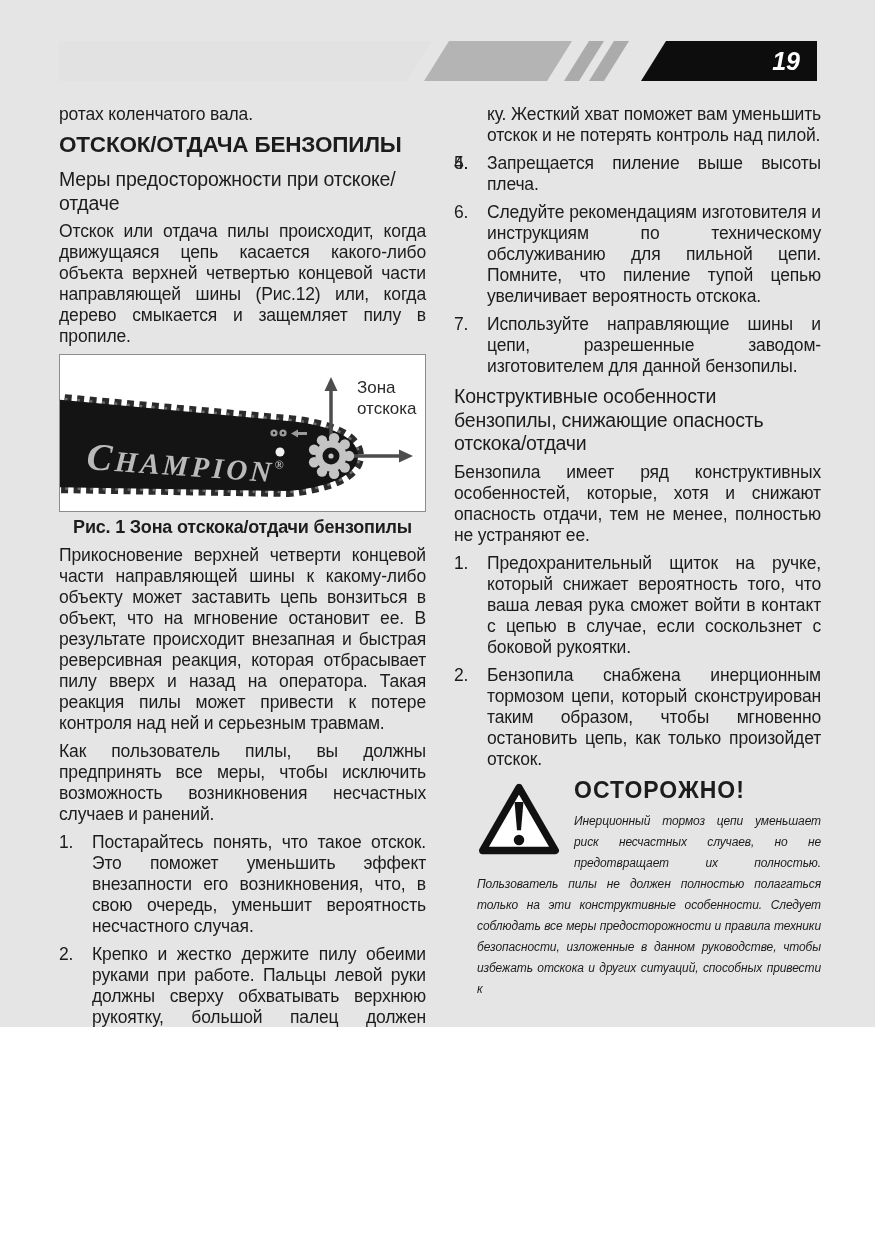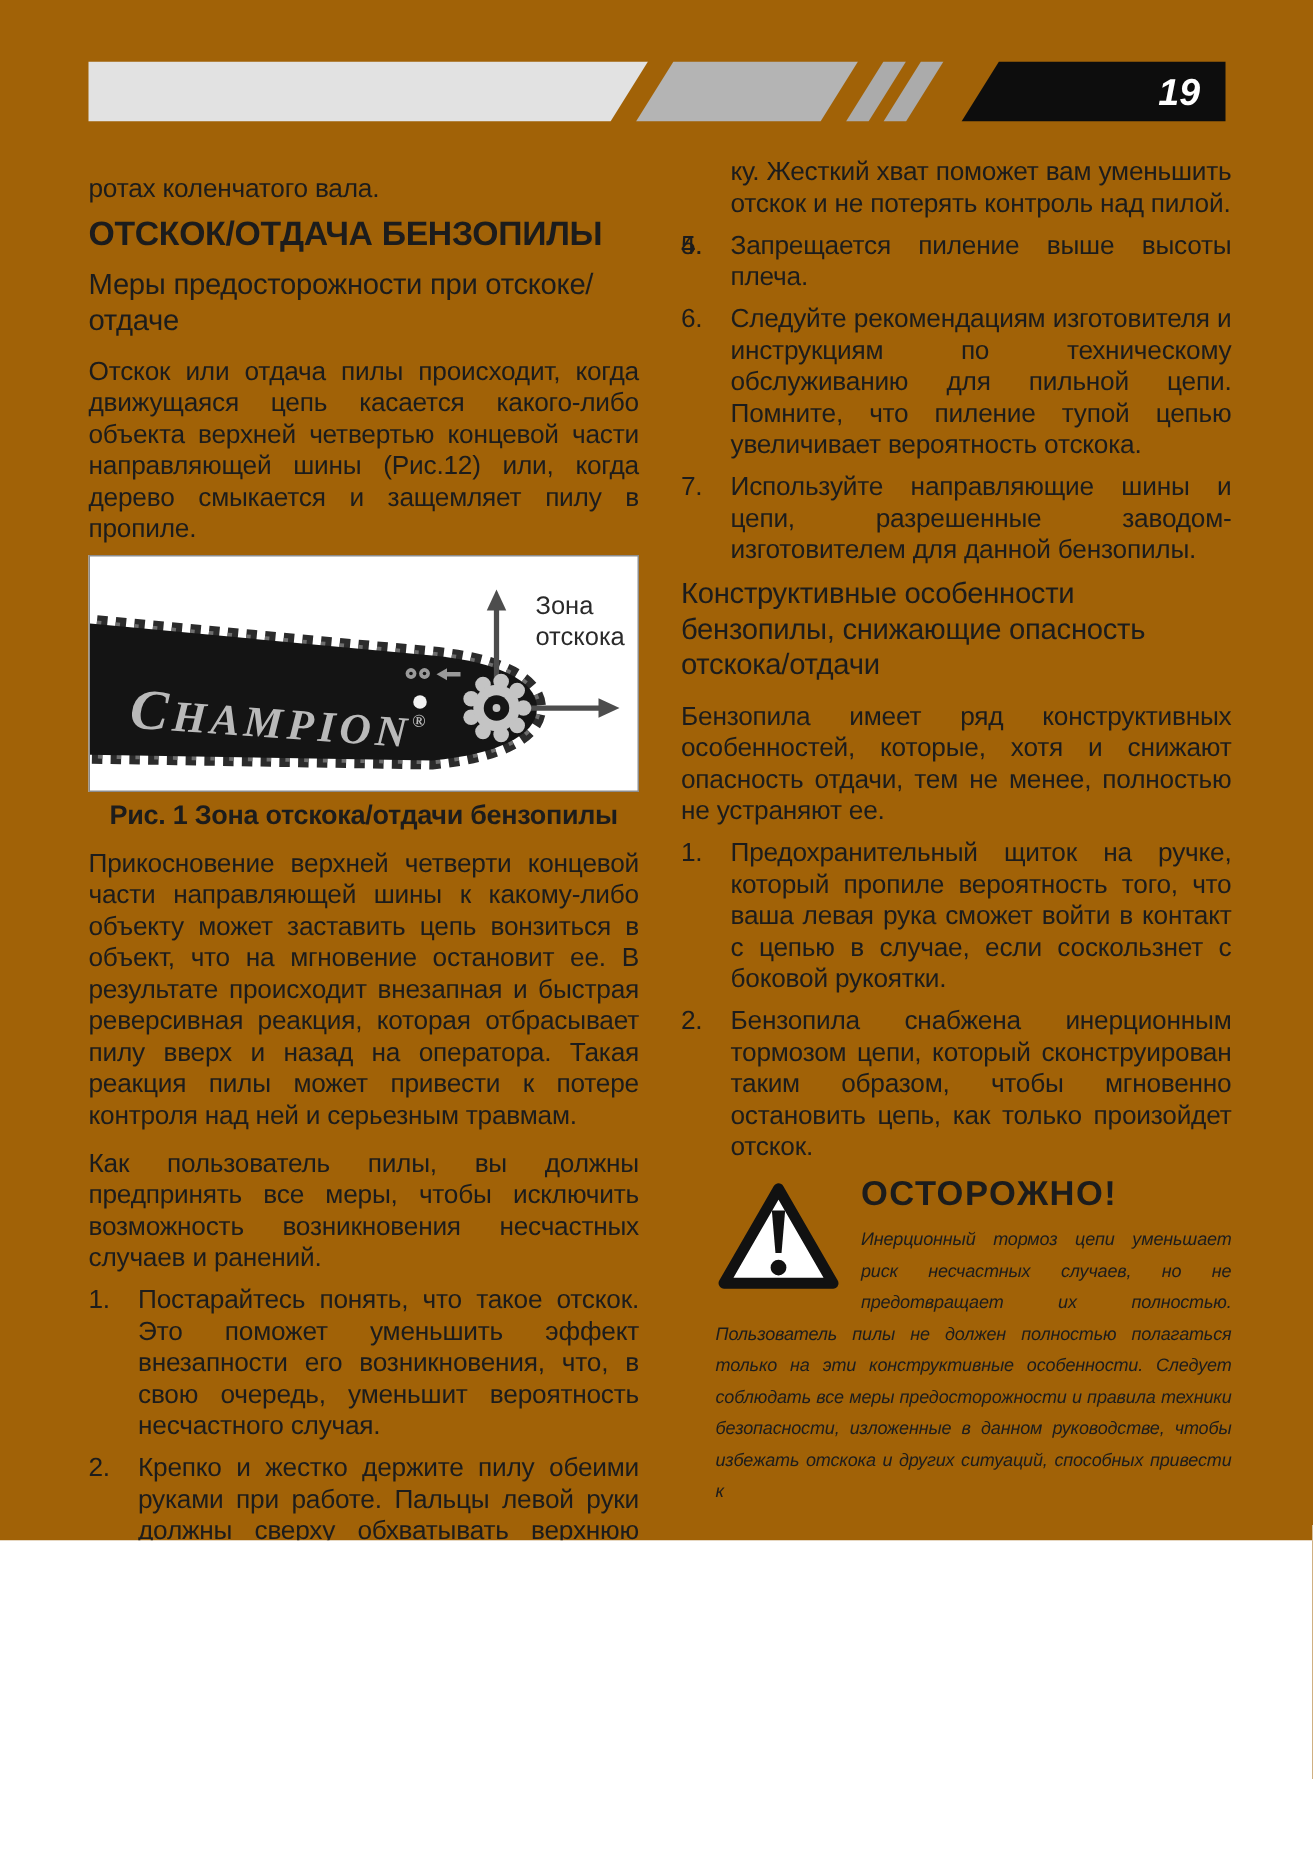--- a/index.html
+++ b/index.html
@@ -1,27 +1,27 @@
 <!DOCTYPE html>
 <html><head>
 <meta charset="utf-8">
 <style>
   html,body { margin:0; padding:0; background:#fff; }
   .page {
-    position:relative; width:875px; height:1027px; background:#a16207;
+    position:relative; width:875px; height:1027px; background:#e5e5e5;
     font-family:"Liberation Sans", sans-serif; color:#1c1c1c; overflow:hidden;
   }
   .header-bar { position:absolute; top:41px; left:0; }
   .footer-bar { position:absolute; top:1163px; left:0; }
   .col { position:absolute; top:104px; width:367px; }
   .col-left  { left:59px; }
   .col-right { left:454px; }
 
   p.body { font-size:17.5px; line-height:21px; letter-spacing:-0.15px;
-           text-align:justify; margin:11px 0 7px; }
+           text-align:justify; margin:0 0 7px; }
   .frag { text-align:left; margin-bottom:15px; }
   h1 { font-size:22.5px; line-height:26px; margin:0 0 10px; font-weight:bold;
        letter-spacing:-0.2px; }
   h2 { font-size:19.5px; line-height:23.5px; margin:0 0 6px; font-weight:normal;
        letter-spacing:-0.2px; }
   .h2-mt { margin-top:8px; }
 
   .figure-box { border:1px solid #8c8c8c; height:156px; margin:4px 0 5px;
                 background:#fff; overflow:hidden; }
   .caption { font-size:18px; font-weight:bold; text-align:center; margin:0 0 7px;
@@ -145,21 +145,21 @@
       <span class="num">7.</span>
       <span>Используйте направляющие шины и цепи, разрешенные заводом-изготовителем для данной бензопилы.</span>
     </div>
 
     <h2 class="h2-mt">Конструктивные особенности бензопилы, снижающие опасность отскока/отдачи</h2>
 
     <p class="body">Бензопила имеет ряд конструктивных особенностей, которые, хотя и снижают опасность отдачи, тем не менее, полностью не устраняют ее.</p>
 
     <div class="li">
       <span class="num">1.</span>
-      <span>Предохранительный щиток на ручке, который пропиле вероятность того, что ваша левая рука сможет войти в контакт с цепью в случае, если соскользнет с боковой рукоятки.</span>
+      <span>Предохранительный щиток на ручке, который снижает вероятность того, что ваша левая рука сможет войти в контакт с цепью в случае, если соскользнет с боковой рукоятки.</span>
     </div>
     <div class="li">
       <span class="num">2.</span>
       <span>Бензопила снабжена инерционным тормозом цепи, который сконструирован таким образом, чтобы мгновенно остановить цепь, как только произойдет отскок.</span>
     </div>
 
     <div class="warning">
       <svg class="warn-icon" viewBox="0 0 104 94">
         <path d="M52 8 L97 86 L7 86 Z" fill="#ffffff" stroke="#111111" stroke-width="9" stroke-linejoin="round"></path>
         <polygon points="46.5,26 57.5,26 54.5,61 49.5,61" fill="#111111"></polygon>

